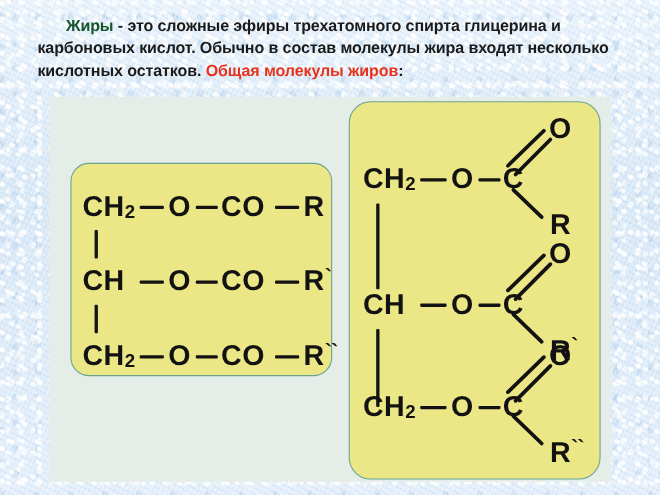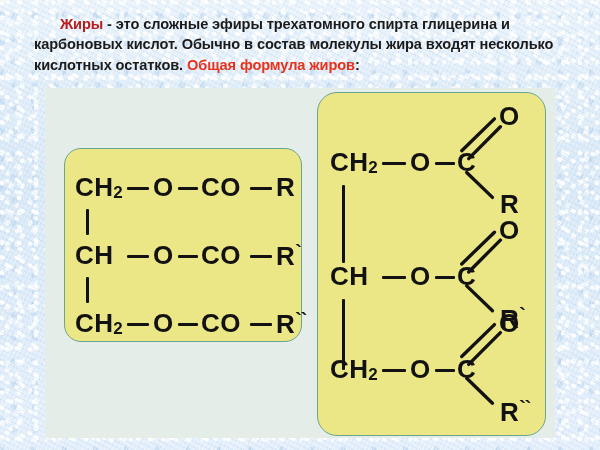--- a/index.html
+++ b/index.html
@@ -35,21 +35,21 @@
 
   
   #headline{
     position:absolute;left:34px;top:14px;width:534px;
     font-size:14.6px;font-weight:bold;line-height:20.4px;
     color:#1b1b1b;letter-spacing:-0.1px;
     text-align:left;
     z-index:4;
   }
   #headline .ind{display:inline-block;width:26px;}
-  .t-blue{color:#b91c1c;}
+  .t-blue{color:#14532d;}
   .t-red{color:#e8321c;}
 
   
   #panel{
     position:absolute;left:45px;top:88px;width:510px;height:350px;
     background:#e4ede8;
     z-index:2;
   }
 
   
@@ -81,21 +81,21 @@
   .bond-v{position:absolute;width:3.4px;background:#121212;border-radius:1px;}
 
   
   .bondsvg{position:absolute;left:0;top:0;width:100%;height:100%;overflow:visible;pointer-events:none;}
 </style>
 </head>
 <body>
 
 <div id="backdrop"></div>
 
-<div id="headline"><span class="ind"></span><span class="t-blue">Жиры</span><span> - это сложные эфиры трехатомного спирта глицерина и карбоновых кислот. Обычно в состав молекулы жира входят несколько кислотных остатков. </span><span class="t-red">Общая формула жиров</span><span>:</span></div>
+<div id="headline"><span class="ind"></span><span class="t-blue">Жиры</span><span> - это сложные эфиры трехатомного спирта глицерина и карбоновых кислот. Обычно в состав молекулы жира входят несколько кислотных остатков. </span><span class="t-red">Общая молекулы жиров</span><span>:</span></div>
 
 <div id="panel"></div>
 
 <div class="card" id="card-condensed">
 
   <div class="chem" style="left:10px;top:25px;"><span>CH</span><sub>2</sub></div>
   <div class="bond-h" style="left:62px;top:38px;width:22px;"></div>
   <div class="chem" style="left:88px;top:25px;">O</div>
   <div class="bond-h" style="left:113px;top:38px;width:20px;"></div>
   <div class="chem" style="left:136px;top:25px;">CO</div>

